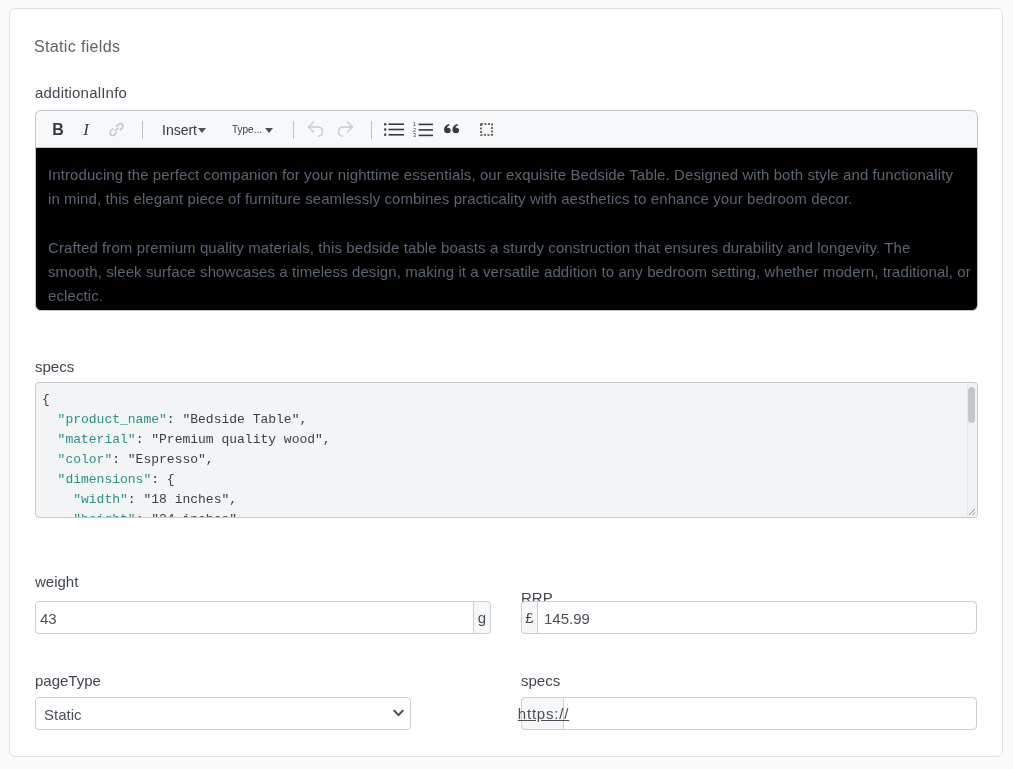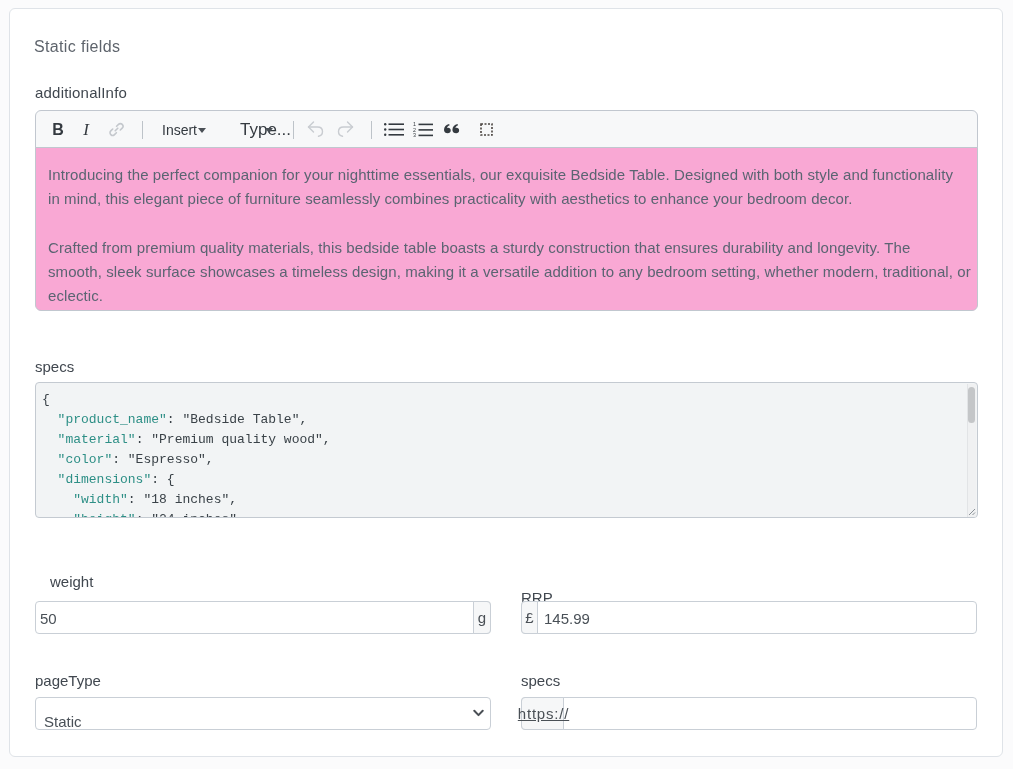--- a/index.html
+++ b/index.html
@@ -2,21 +2,21 @@
 <html><head>
 <meta charset="utf-8">
 <style>
   * { margin:0; padding:0; box-sizing:border-box; }
   html,body { width:1013px; height:769px; background:#fbfbfc; font-family:"Liberation Sans",sans-serif; overflow:hidden; }
   .card { position:absolute; left:9px; top:8px; width:994px; height:749px; background:#fff; border:1px solid #dfe3e8; border-radius:6px; }
   .heading { position:absolute; left:34px; top:38px; font-size:16px; letter-spacing:0.35px; color:#5e646c; }
   label.fl { position:absolute; font-size:15px; line-height:15px; color:#40474f; }
   
   .ed-toolbar { position:absolute; left:35px; top:110px; width:943px; height:38px; background:#f7f8f9; border:1px solid #c1c7cf; border-radius:6px 6px 0 0; }
-  .ed-body { position:absolute; left:35px; top:147px; width:943px; height:164px; background:#f9a8d4; border:1px solid #c1c7cf; border-radius:0 0 6px 6px; font-size:15px; }
+  .ed-body { position:absolute; left:35px; top:147px; width:943px; height:164px; background:#000000; border:1px solid #c1c7cf; border-radius:0 0 6px 6px; font-size:15px; }
   .ed-body p { margin:0; padding:0 12px; line-height:24px; color:#5b6472; letter-spacing:0.09px; white-space:nowrap; overflow:hidden; }
   .ed-body p.p1 { margin-top:15px; }
   .ed-body p.p2 { margin-top:25px; }
   .tb-item { position:absolute; top:0; height:37px; display:flex; align-items:center; justify-content:center; color:#343a40; }
   .tri { display:inline-block; width:0; height:0; border-left:4px solid transparent; border-right:4px solid transparent; border-top:5px solid #4a5056; }
   .tb-sep { position:absolute; top:10px; width:1px; height:18px; background:#bdc3c9; }
   
   .specs-box { position:absolute; left:35px; top:382px; width:943px; height:136px; background:#f2f4f5; border:1px solid #c4cad1; border-radius:4px; overflow:hidden; }
   .specs-code { position:absolute; left:6px; top:7px; font-family:"Liberation Mono",monospace; font-size:13px; line-height:20px; white-space:pre; color:#3a4248; }
   .specs-code .k { color:#2d8f86; }
@@ -42,21 +42,21 @@
   <span class="tb-item" style="left:66px; width:28px;">
     <svg width="17" height="17" viewBox="0 0 17 17" fill="none" stroke="#c4c8cd" stroke-width="1.6" stroke-linecap="round">
       <path d="M7.2 9.8 L9.8 7.2"></path>
       <path d="M8.6 5.3 L10.5 3.4 a2.6 2.6 0 0 1 3.7 3.7 L12.3 9"></path>
       <path d="M8.4 11.7 L6.5 13.6 a2.6 2.6 0 0 1 -3.7 -3.7 L4.7 8"></path>
     </svg>
   </span>
   <span class="tb-sep" style="left:106px;"></span>
   <span class="tb-item" style="left:126px; font-size:14px;">Insert</span>
   <span class="tri" style="position:absolute; left:162px; top:17px;"></span>
-  <span class="tb-item" style="left:204px; font-size:17px;">Type...</span>
+  <span class="tb-item" style="left:196px; font-size:10px;">Type...</span>
   <span class="tri" style="position:absolute; left:229px; top:17px;"></span>
   <span class="tb-sep" style="left:257px;"></span>
   <span class="tb-item" style="left:271px; width:18px;">
     <svg width="18" height="19" viewBox="0 0 18 19" fill="none" stroke="#c9ccd1" stroke-width="1.4">
       <path d="M1.5 7 H10.5 C14 7 15.5 9 15.5 11.5 C15.5 14 14 15.8 11.5 16.3" stroke-linecap="round"></path>
       <path d="M6.5 2 L1.5 7 L6.5 12" stroke-linecap="round" stroke-linejoin="round"></path>
     </svg>
   </span>
   <span class="tb-item" style="left:300px; width:18px;">
     <svg width="18" height="19" viewBox="0 0 18 19" fill="none" stroke="#c9ccd1" stroke-width="1.4" style="transform:scaleX(-1)">
@@ -117,34 +117,34 @@
   <span class="k">"dimensions"</span>: {
     <span class="k">"width"</span>: "18 inches",
     <span class="k">"height"</span>: "24 inches",</div>
 <div class="sb-track"></div>
     <svg class="grip" width="12" height="12" viewBox="0 0 12 12">
       <path d="M4 10 L10 4 M7.5 10 L10 7.5" stroke="#8b9298" stroke-width="1"></path>
     </svg>
 <div class="sb-thumb"></div>
 </div>
 
-<label class="fl" style="left:50px; top:574px;text-align:right;">weight</label>
+<label class="fl" style="left:35px; top:574px;text-align:right;">weight</label>
 <div class="input" style="left:35px; top:601px; width:456px;">
-  <span class="val" style="padding-left:4px;">50</span>
+  <span class="val" style="padding-left:4px;">43</span>
   <span class="addon right" style="width:18px;">g</span>
 </div>
 
 <label class="fl" style="left:521px; top:590px;">RRP</label>
 <div class="input" style="left:521px; top:601px; width:456px;">
   <span class="addon left" style="width:17px;">£</span>
   <span class="val" style="padding-left:22px;">145.99</span>
 </div>
 
 <label class="fl" style="left:35px; top:673px;">pageType</label>
-<div class="input" style="left:35px; top:697px; width:456px;align-items:flex-end;">
+<div class="input" style="left:35px; top:697px; width:376px;">
   <span class="val" style="padding-left:8px;">Static</span>
     <svg style="position:absolute; right:6px; top:11px;" width="11" height="9" viewBox="0 0 11 9">
       <path d="M1.3 1.8 L5.5 6.1 L9.7 1.8" fill="none" stroke="#4a4f55" stroke-width="2" stroke-linecap="round" stroke-linejoin="round"></path>
     </svg>
 </div>
 
 <label class="fl" style="left:521px; top:673px;">specs</label>
 <div class="input" style="left:521px; top:697px; width:456px;">
   <span class="addon left" style="width:43px; letter-spacing:0.8px; text-indent:2px;text-decoration:underline;">https://</span>
 </div>

